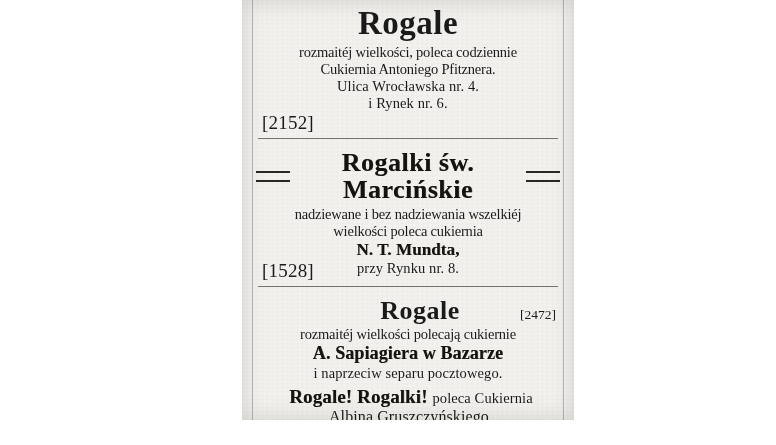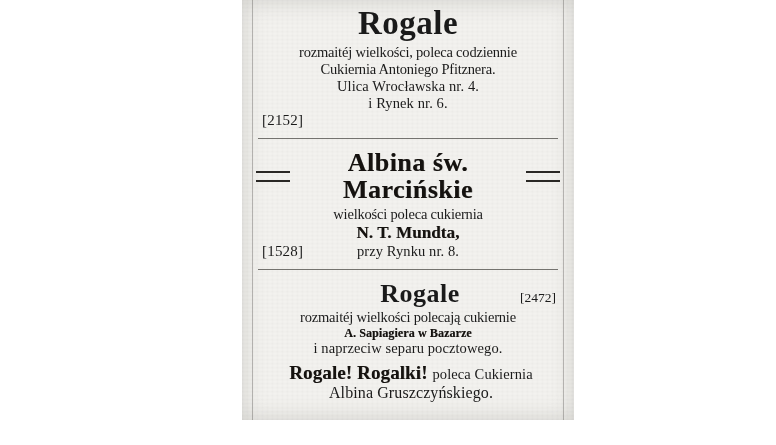--- a/index.html
+++ b/index.html
@@ -92,21 +92,21 @@
   .line.wide { letter-spacing: -0.2px; }
   .b { font-weight: bold; }
   .smudge { color: #15120f; text-shadow: 0.4px 0 0 rgba(20,18,15,0.5); }
 
   .refline {
     position: relative;
     height: 17px;
   }
   .ref {
     position: absolute;
-    font-size: 15px;
+    font-size: 19px;
     letter-spacing: 0.2px;
   }
   .ref.left { left: 6px; }
 
   .centered-row {
     display: flex;
     align-items: center;
     justify-content: center;
     gap: 8px;
   }
@@ -148,41 +148,42 @@
       <div class="refline">
         <span class="ref left">[2152]</span>
       </div>
     </div>
 
     <div class="rule"></div>
 
     <div class="ad">
       <div class="centered-row">
         <span class="dbl-rule"></span>
-        <span class="headline h-mid smudge">Albina św. Marcińskie</span>
+        <span class="headline h-mid smudge">Rogalki św. Marcińskie</span>
         <span class="dbl-rule"></span>
       </div>
+      <div class="line wide">nadziewane i bez nadziewania wszelkiéj</div>
       <div class="line wide">wielkości poleca cukiernia</div>
       <div class="line b smudge" style="font-size:17px;">N. T. Mundta,</div>
       <div class="refline">
         <span class="ref left">[1528]</span>
         <span class="line" style="display:block;">przy Rynku nr. 8.</span>
       </div>
     </div>
 
     <div class="rule"></div>
 
     <div class="ad">
       <div class="row-split">
         <span style="width:60px;"></span>
         <span class="headline h-mid">Rogale</span>
         <span class="inline-ref">[2472]</span>
       </div>
       <div class="line wide">rozmaitéj wielkości polecają cukiernie</div>
-      <div class="line" style="font-size:12px;text-align:center;">
+      <div class="line" style="font-size:18px;text-align:center;">
         <span class="b smudge">A. Sapiagiera w Bazarze</span>
       </div>
       <div class="line">i naprzeciw separu pocztowego.</div>
     </div>
 
     <div class="ad" style="padding-top:0;padding-left:20px;">
       <div class="line" style="font-size:19px;">
         <span class="b smudge">Rogale! Rogalki!</span>
         <span style="font-size:14.5px;font-weight:normal;">poleca Cukiernia</span>
       </div>

